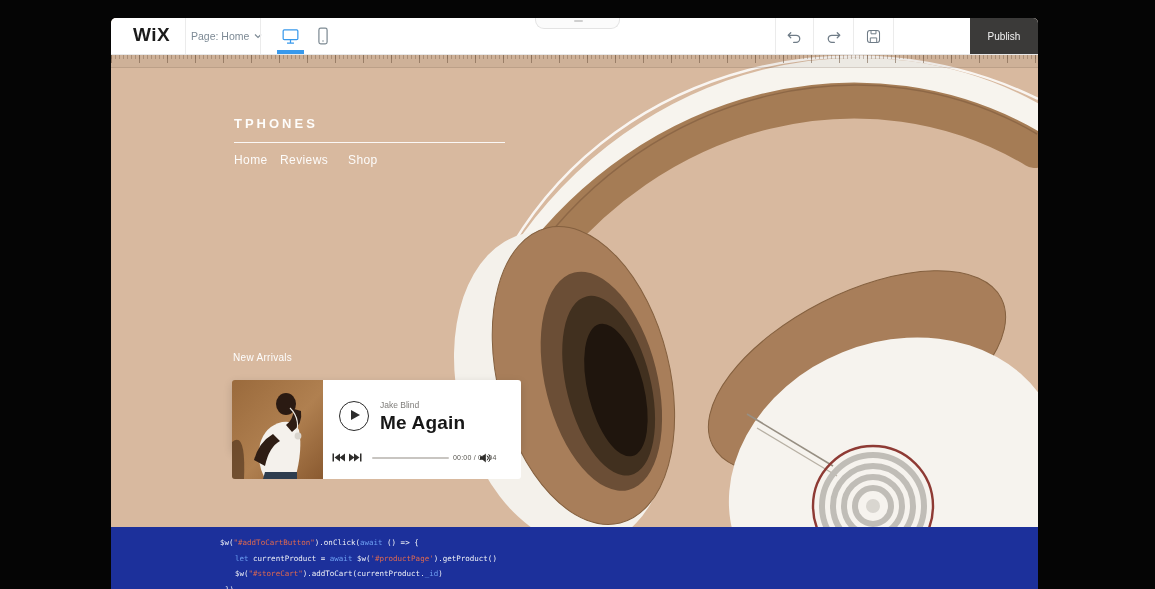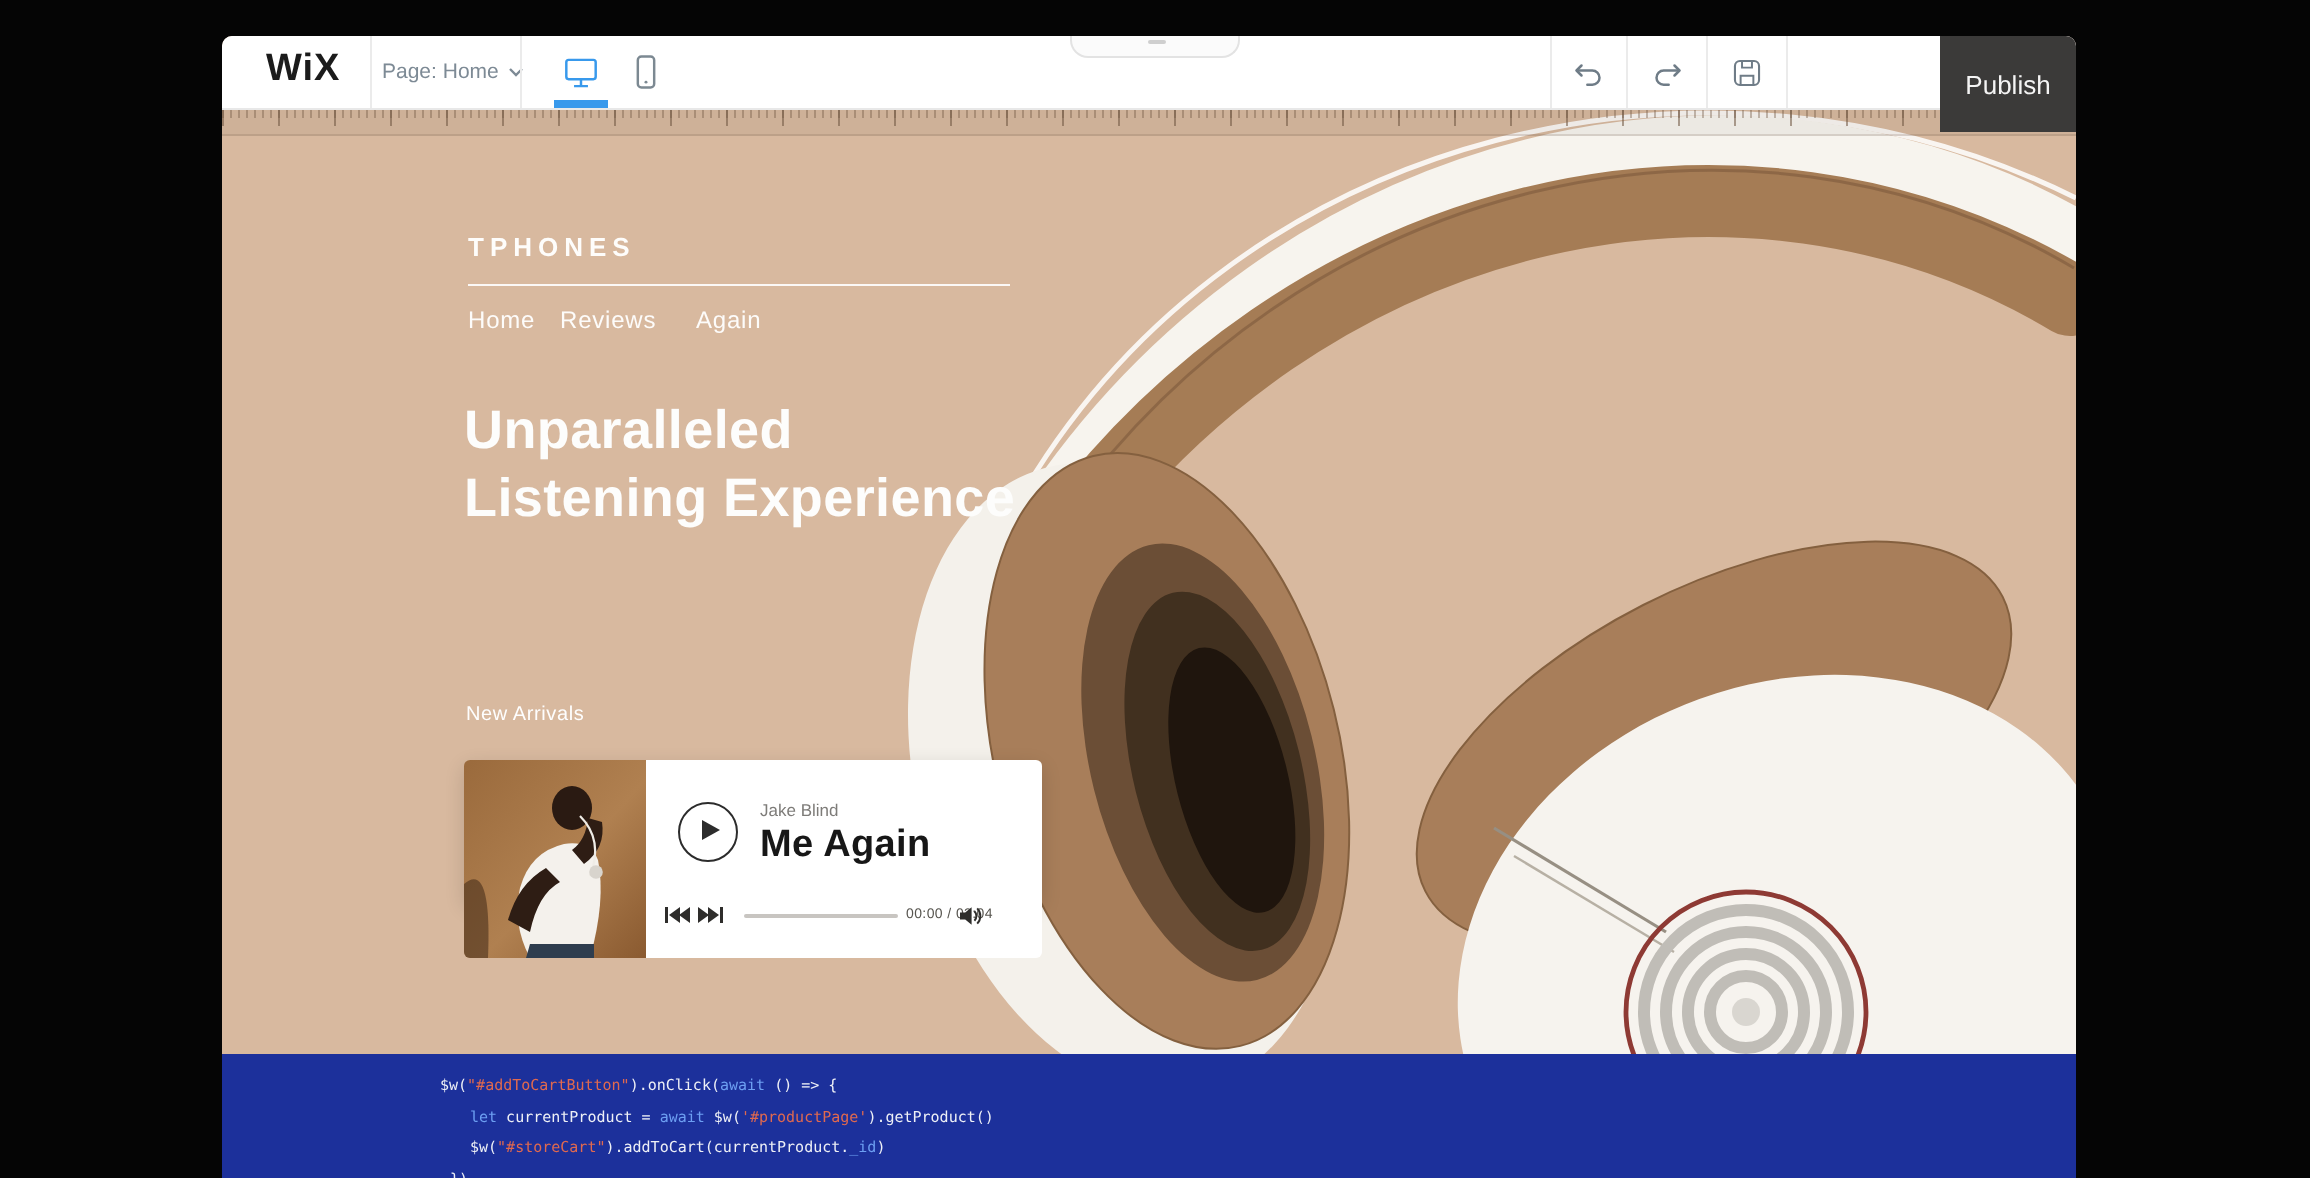--- a/index.html
+++ b/index.html
@@ -14,22 +14,22 @@
   .toolbar{position:absolute;left:0;top:0;width:100%;height:36px;background:#ffffff;
            border-bottom:1px solid #e8e8e8;z-index:30;}
   .vdiv{position:absolute;top:0;height:36px;width:1px;background:#ebebeb;}
   .logo{position:absolute;left:22px;top:6px;font-size:19px;font-weight:700;color:#1b1b1b;letter-spacing:.5px;}
   .page-btn{position:absolute;left:80px;top:0;height:36px;display:flex;align-items:center;gap:5px;
             font-size:10.5px;color:#7d8a95;cursor:pointer;}
   .tool-btn{position:absolute;top:0;height:36px;display:flex;align-items:center;justify-content:center;cursor:pointer;}
   .view-underline{position:absolute;left:166px;top:32px;width:27px;height:4px;background:#3899ec;}
   .preview-btn{position:absolute;left:782px;top:0;width:77px;height:36px;display:flex;align-items:center;
                justify-content:center;font-size:10.5px;color:#8f8f8f;cursor:pointer;}
-  .publish-btn{position:absolute;left:859px;top:0;width:68px;height:48px;display:flex;align-items:center;
-               justify-content:center;font-size:13px;color:#f4f4f4;background:#3b3a39;cursor:pointer;}
+  .publish-btn{position:absolute;left:859px;top:0;width:68px;height:36px;display:flex;align-items:center;
+               justify-content:center;font-size:10px;color:#f4f4f4;background:#3b3a39;cursor:pointer;}
   .top-pill{position:absolute;left:424px;top:-1px;width:83px;height:11px;background:#fbfbfb;
             border:1px solid #e3e3e3;border-top:none;border-radius:0 0 9px 9px;z-index:31;cursor:pointer;}
   .top-pill .dash{position:absolute;left:50%;top:3px;width:9px;height:2px;margin-left:-4px;background:#cfcfcf;border-radius:1px;}
 
   
   .canvas{position:absolute;left:0;top:36px;width:927px;height:553px;background:#d8b99f;overflow:hidden;}
   .hp-svg{position:absolute;left:0;top:0;z-index:1;}
   .ruler{position:absolute;left:0;top:0;width:100%;height:13px;z-index:6;background:rgba(0,0,0,0.045);
      background-image:
        repeating-linear-gradient(90deg, rgba(110,85,64,.55) 0 1px, transparent 1px 28px),
@@ -166,26 +166,22 @@
       </svg>
 
       <div class="ruler"></div>
 
       <div class="site">
         <div class="brand">TPHONES</div>
         <div class="brand-rule"></div>
 
         <span class="nav-item" style="left:111px">Home</span>
         <span class="nav-item" style="left:157px">Reviews</span>
-        <span class="nav-item" style="left:225px">Again</span>
-
-        <div class="headline">
-          <div>Unparalleled</div>
-          <div>Listening Experience</div>
-        </div>
+        <span class="nav-item" style="left:225px">Shop</span>
+
 
         <div class="section-label">New Arrivals</div>
 
         <div class="player">
           <div class="player-photo">
             <svg width="91" height="99" viewBox="0 0 91 99">
               <defs>
                 <linearGradient id="rust" x1="0" y1="0" x2="1" y2="1">
                   <stop offset="0" stop-color="#9a6a3c"></stop>
                   <stop offset=".55" stop-color="#b08050"></stop>

